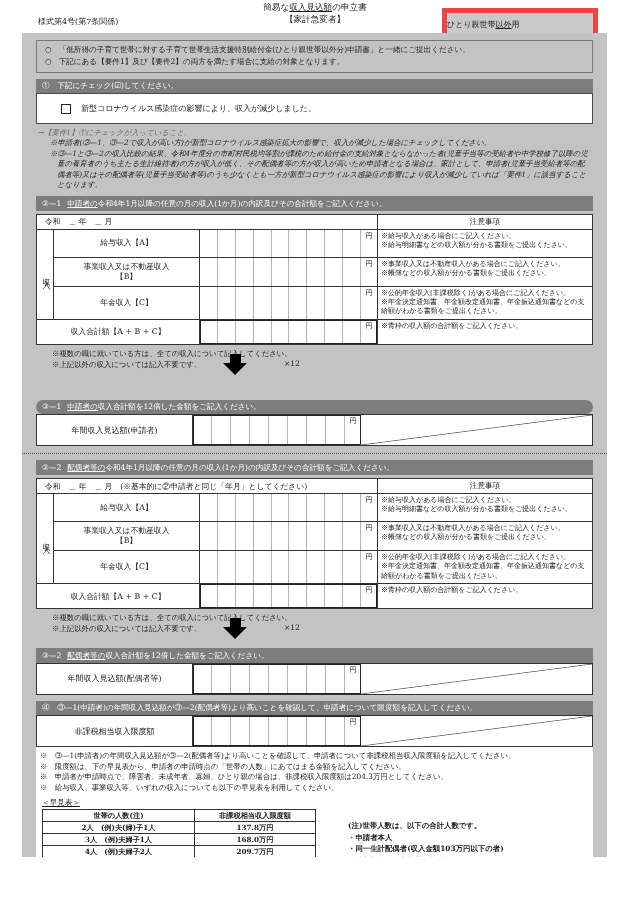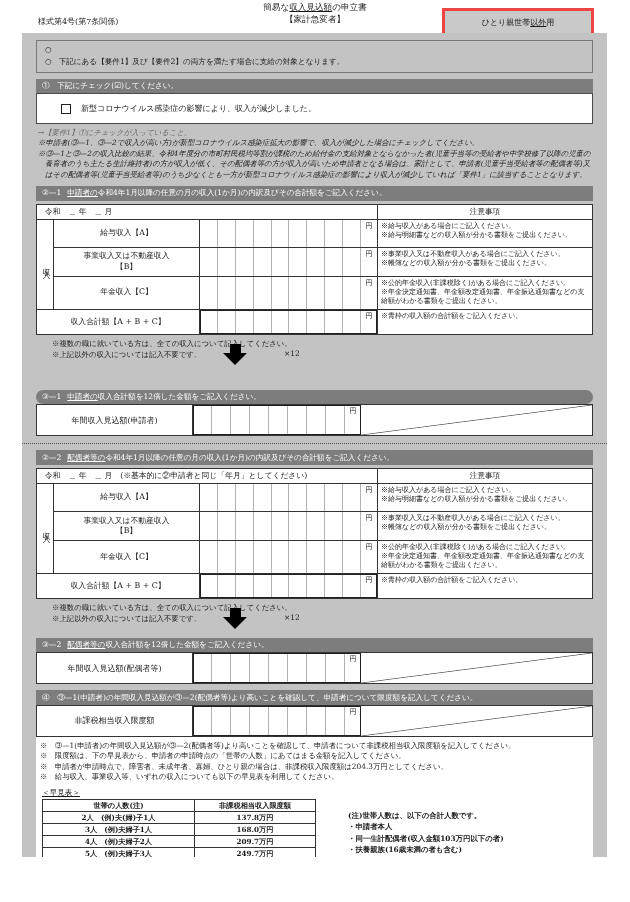--- a/index.html
+++ b/index.html
@@ -5,41 +5,41 @@
   html,body{margin:0;padding:0;}
   body{
     width:630px;height:902px;background:#fff;position:relative;
     font-family:"DejaVu Serif","Liberation Serif",serif;color:#1a1a1a;
     font-size:7.5px;-webkit-font-smoothing:antialiased;
   }
   .u{text-decoration:underline;}
   
   .hdr-formno{position:absolute;left:38px;top:16px;font-size:8px;}
   .hdr-title{position:absolute;left:205px;top:2px;width:220px;text-align:center;font-size:8.6px;line-height:1.35;}
-  .hdr-badge{position:absolute;left:442px;top:8px;width:146px;height:23px;background:#c9c9c9;border:3px solid #ef4444;
-    display:flex;align-items:center;justify-content:center;font-size:8px;}
+  .hdr-badge{position:absolute;left:442px;top:8px;width:146px;height:23px;background:#c9c9c9;border:5px solid #ef4444;
+    display:flex;align-items:center;font-size:8px;}
   
   .panel{position:absolute;left:22px;top:33px;width:585px;height:824px;background:#c3c3c3;
     box-sizing:border-box;padding:7px 14px 0 14px;overflow:hidden;}
   
   .notice-box{border:1px solid #777;padding:3px 8px 4px 8px;font-size:7.6px;line-height:1.55;}
   .notice-line{display:flex;gap:7px;}
   .bullet{flex:0 0 auto;}
   
   .bar{background:#7d7d7d;color:#fff;font-size:7.6px;line-height:1;padding:3.5px 6px;margin-top:6px;
     white-space:nowrap;overflow:hidden;}
   .bar .num{margin-right:6px;}
   
   .whitebox{background:#fff;border:1.5px solid #4a4a4a;}
   .check-row{display:flex;align-items:center;gap:10px;padding:9px 10px 9px 24px;font-size:8px;}
   .cb{width:8px;height:8px;border:1px solid #222;background:#fff;flex:0 0 auto;}
   
   .reqblk{margin:4px 2px 0 2px;font-size:7.4px;line-height:1.4;font-style:italic;}
   .reqblk .gray{color:#686868;}
-  .reqblk .ind{padding-left:7px;text-indent:-7px;}
+  .reqblk .ind{margin-left:12px;padding-left:7px;text-indent:-7px;}
   
   .tbl{display:grid;grid-template-columns:17px 146px 178px 1fr;
     grid-template-rows:14px 28px 29px 33px 25px;
     background:#fff;border:1.5px solid #333;margin-top:3px;font-size:7.2px;}
   .tbl>div{box-sizing:border-box;}
   .h-left{grid-column:1/4;border-right:1px solid #333;display:flex;align-items:center;padding:0 8px;font-size:7.8px;}
   .h-right{grid-column:4;display:flex;align-items:center;justify-content:center;font-size:7.6px;}
   .vlab{grid-column:1;grid-row:2/5;border-top:1px solid #333;border-right:1px solid #333;
     writing-mode:vertical-rl;display:flex;align-items:center;justify-content:center;font-size:8px;letter-spacing:3px;}
   .lab{border-top:1px solid #333;border-right:1px solid #333;display:flex;flex-direction:column;
@@ -92,20 +92,21 @@
 </div>
 <div class="hdr-badge">
   <span><span>ひとり親世帯</span><span class="u">以外</span><span>用</span></span>
 </div>
 
 <div class="panel">
 
   <div class="notice-box">
     <div class="notice-line">
       <span class="bullet">○</span>
+      <span>「低所得の子育て世帯に対する子育て世帯生活支援特別給付金(ひとり親世帯以外分)申請書」と一緒にご提出ください。</span>
     </div>
     <div class="notice-line">
       <span class="bullet">○</span>
       <span>下記にある【要件1】及び【要件2】の両方を満たす場合に支給の対象となります。</span>
     </div>
   </div>
 
   <div class="bar">①　下記にチェック(☑)してください。</div>
   <div class="whitebox">
     <div class="check-row">

